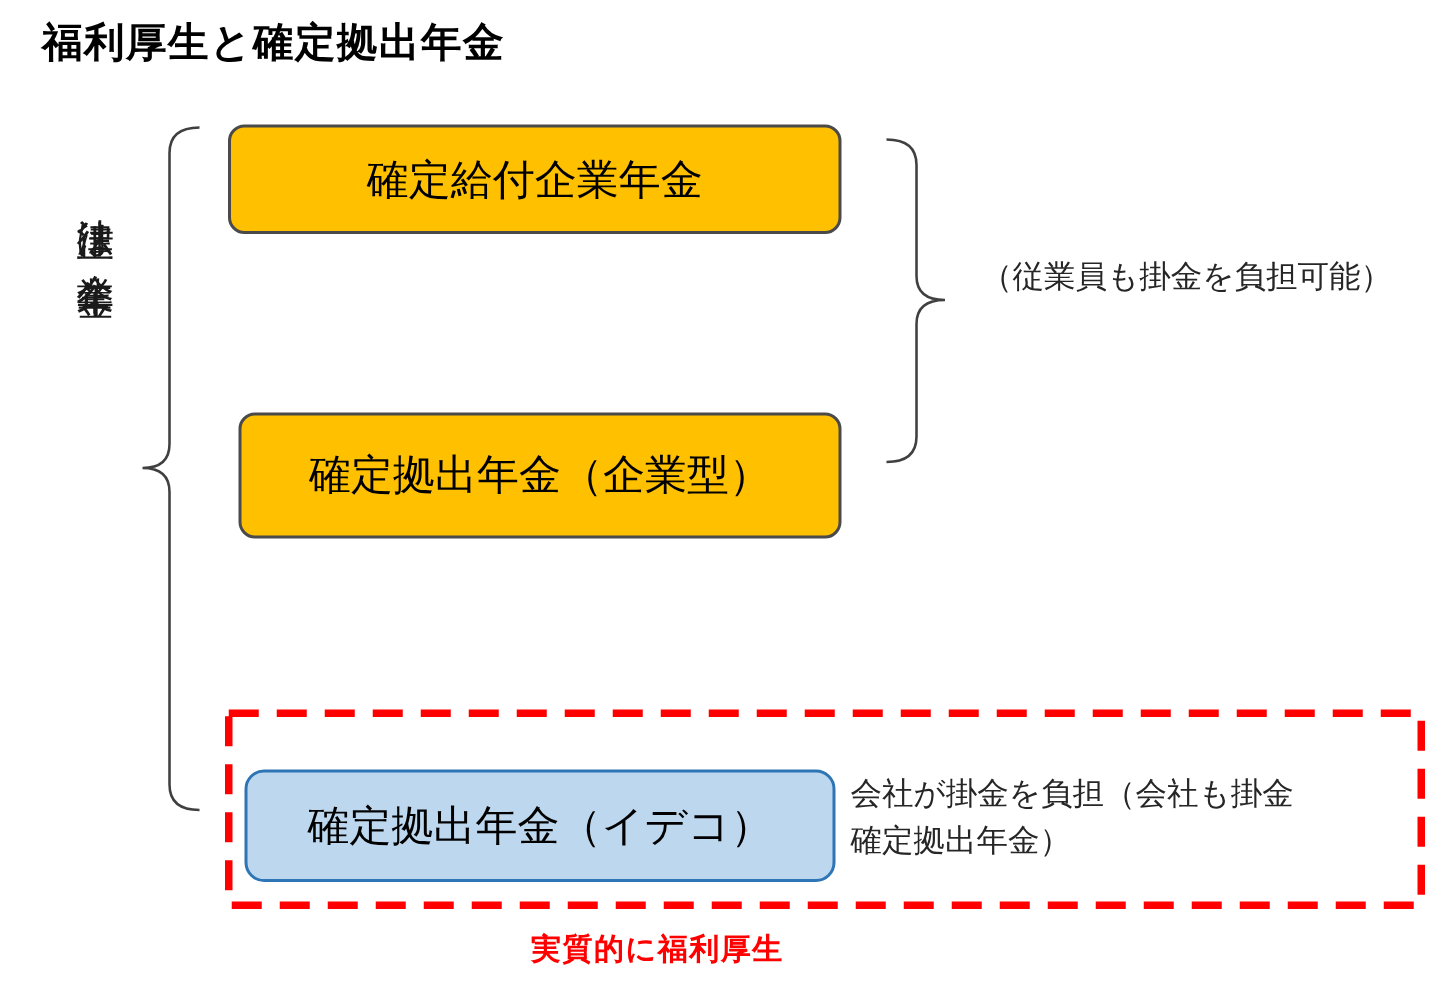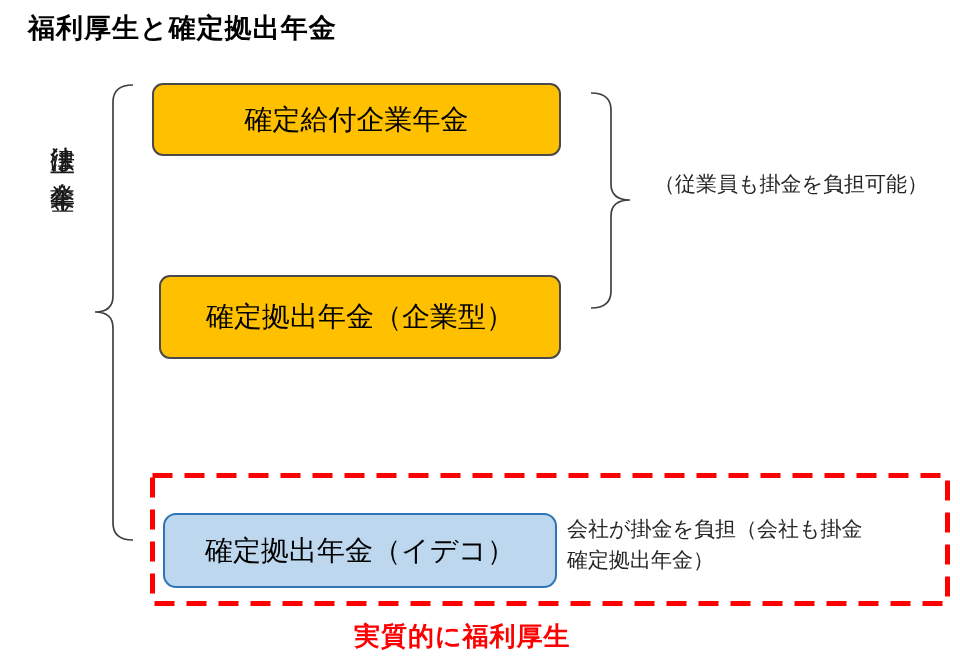--- a/index.html
+++ b/index.html
@@ -62,21 +62,21 @@
     font-size: 21px;
     line-height: 31px;
     color: #262626;
     white-space: nowrap;
   }
   .company-note { left: 654px; top: 169px; }
   .ideco-note   { left: 567px; top: 514px; }
 
   .highlight-caption {
     left: 354px; top: 619px;
-    font-size: 26px;
+    font-size: 20px;
     font-weight: bold;
     letter-spacing: 1px;
     color: #FF0000;
     font-family: "Liberation Sans", sans-serif;
     white-space: nowrap;
   }
 
   svg.overlay {
     position: absolute;
     left: 0; top: 0;

